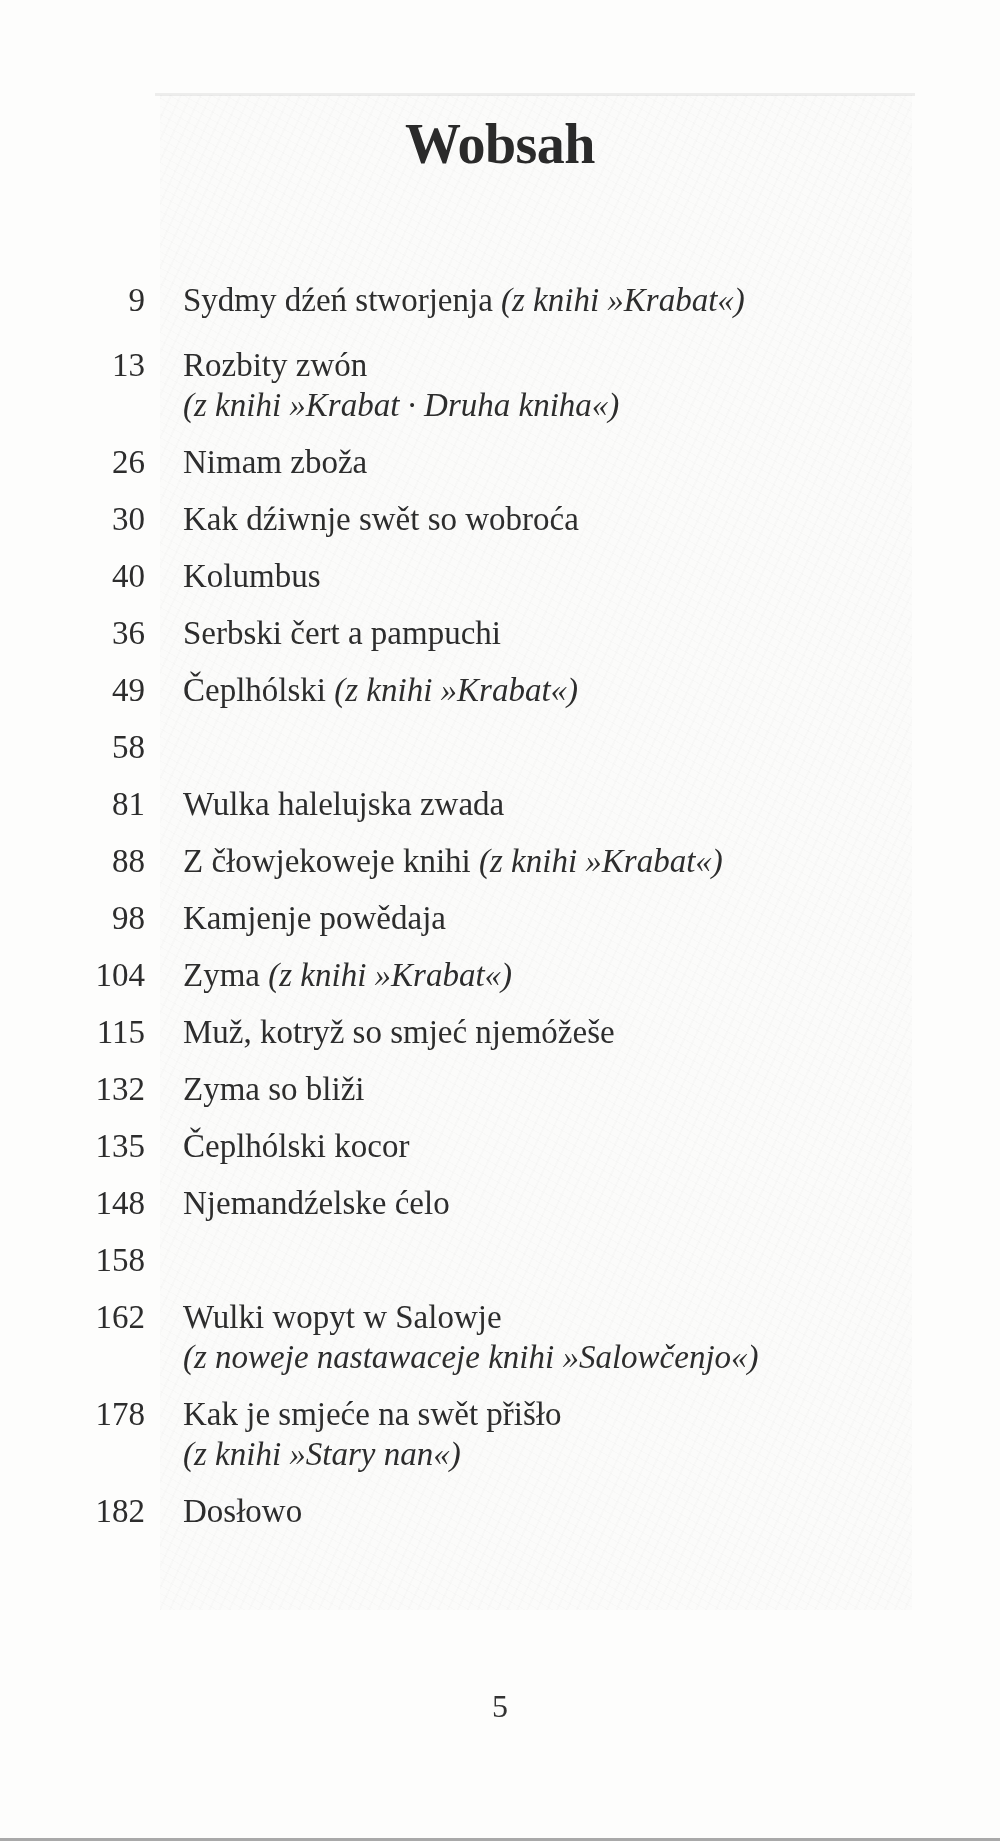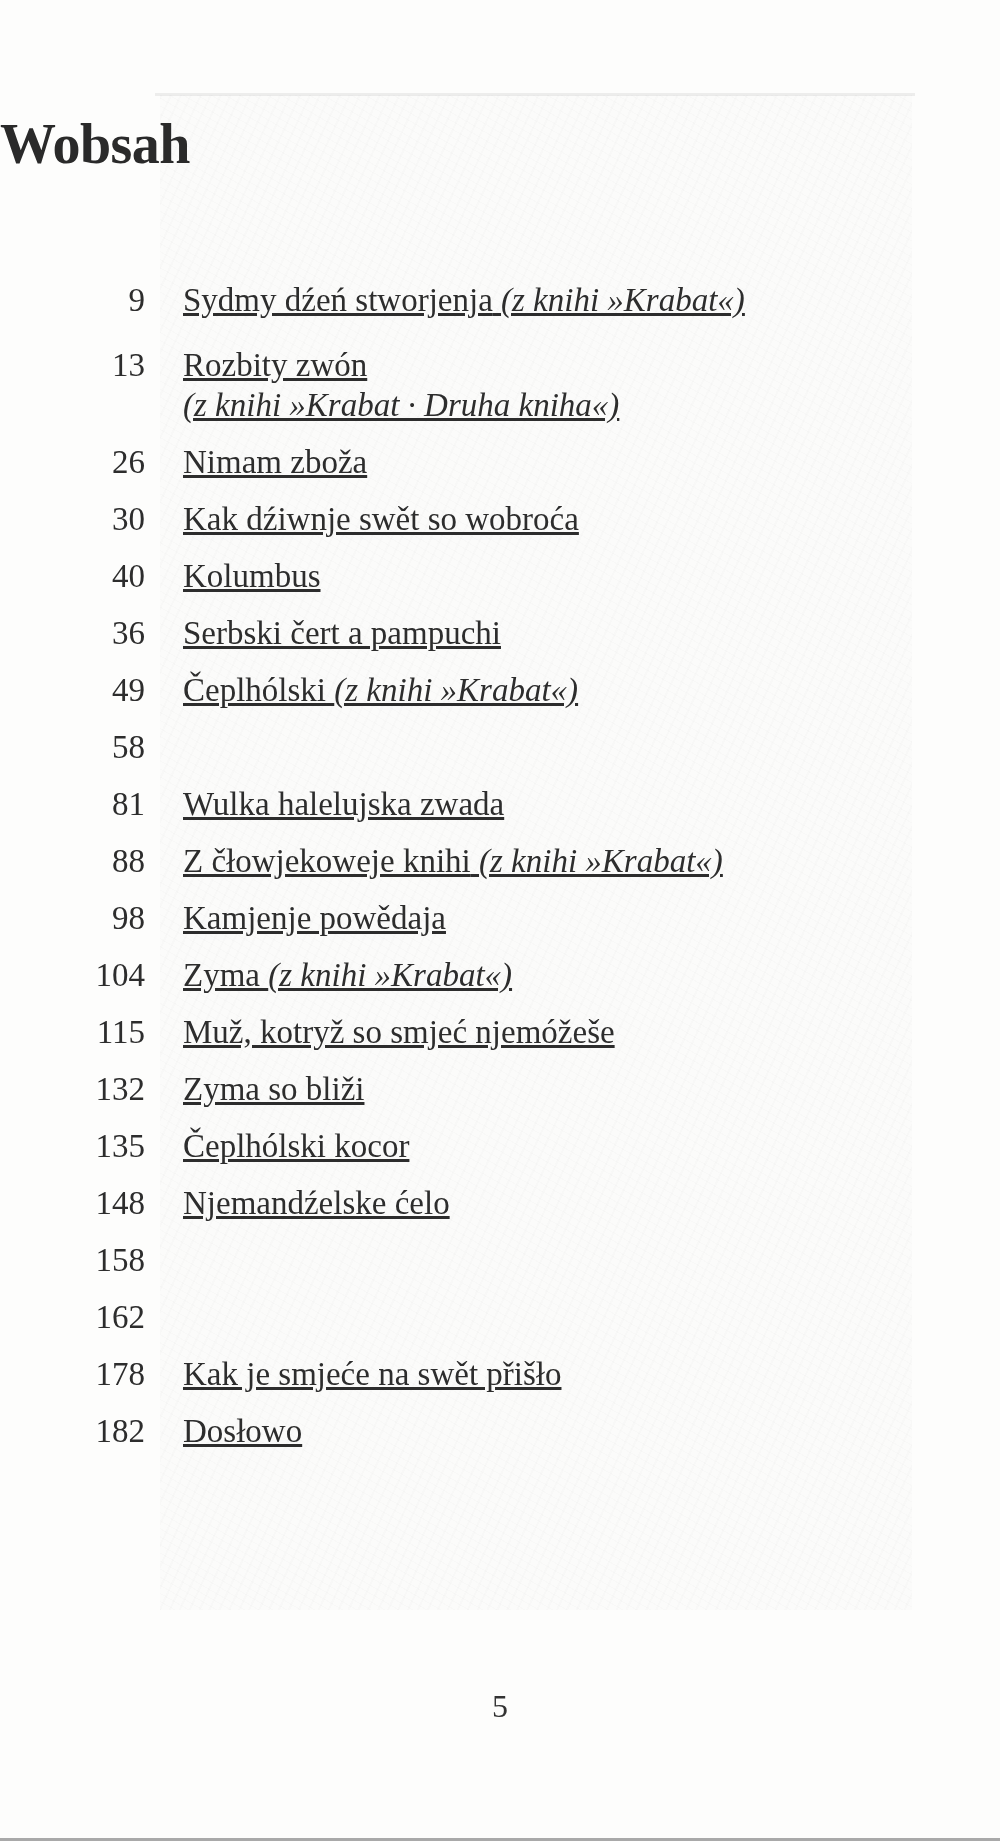--- a/index.html
+++ b/index.html
@@ -15,36 +15,36 @@
       repeating-linear-gradient(115deg, rgba(0,0,0,0.012) 0 2px, rgba(0,0,0,0) 2px 9px),
       repeating-linear-gradient(30deg, rgba(0,0,0,0.010) 0 1px, rgba(0,0,0,0) 1px 7px),
       #fbfbfa;
   }
   .top-band {
     position:absolute; left:155px; top:93px; width:760px; height:3px;
     background:rgba(120,120,120,0.12);
   }
   .title {
     position:absolute; left:0; width:1000px; top:116px;
-    margin:0;
+    text-align:center; margin:0;
     font-family:"Liberation Serif","DejaVu Serif",serif;
     font-weight:bold; font-size:56px; line-height:56px; color:#2a2a2a;
     letter-spacing:-0.5px;
   }
   .toc {
     position:absolute; left:0; top:280px; width:1000px;
     list-style:none; margin:0; padding:0;
     font-family:"Liberation Serif","DejaVu Serif",serif;
     font-size:33px; line-height:40px; color:#2d2d2d;
   }
   .entry { display:flex; margin-bottom:17px; }
   .entry:first-child { margin-bottom:25px; }
   .num { width:145px; text-align:right; flex:none; }
   .body-text { margin-left:38px; flex:1; }
-  .line { display:block; white-space:nowrap;text-decoration:underline; }
+  .line { display:block; white-space:nowrap; }
   .it { font-style:italic; }
   .page-number {
     position:absolute; left:0; width:1000px; top:1690px; text-align:center;
     font-family:"Liberation Serif","DejaVu Serif",serif;
     font-size:32px; line-height:32px; color:#333;
   }
   .bottom-line {
     position:absolute; left:0; bottom:0; width:1000px; height:3px; background:#a9a9a9;
   }
 </style>
@@ -149,25 +149,30 @@
     <span class="num">148</span>
     <span class="body-text">
         <span class="line">Njemandźelske ćelo</span>
       </span>
   </li>
   <li class="entry">
     <span class="num">158</span>
   </li>
   <li class="entry">
     <span class="num">162</span>
+    <span class="body-text">
+        <span class="line">Wulki wopyt w Salowje</span>
+        <span class="line it">(z noweje nastawaceje knihi »Salowčenjo«)</span>
+      </span>
   </li>
   <li class="entry">
     <span class="num">178</span>
     <span class="body-text">
         <span class="line">Kak je smjeće na swět přišło</span>
+        <span class="line it">(z knihi »Stary nan«)</span>
       </span>
   </li>
   <li class="entry">
     <span class="num">182</span>
     <span class="body-text">
         <span class="line">Dosłowo</span>
       </span>
   </li>
 </ol>
 

